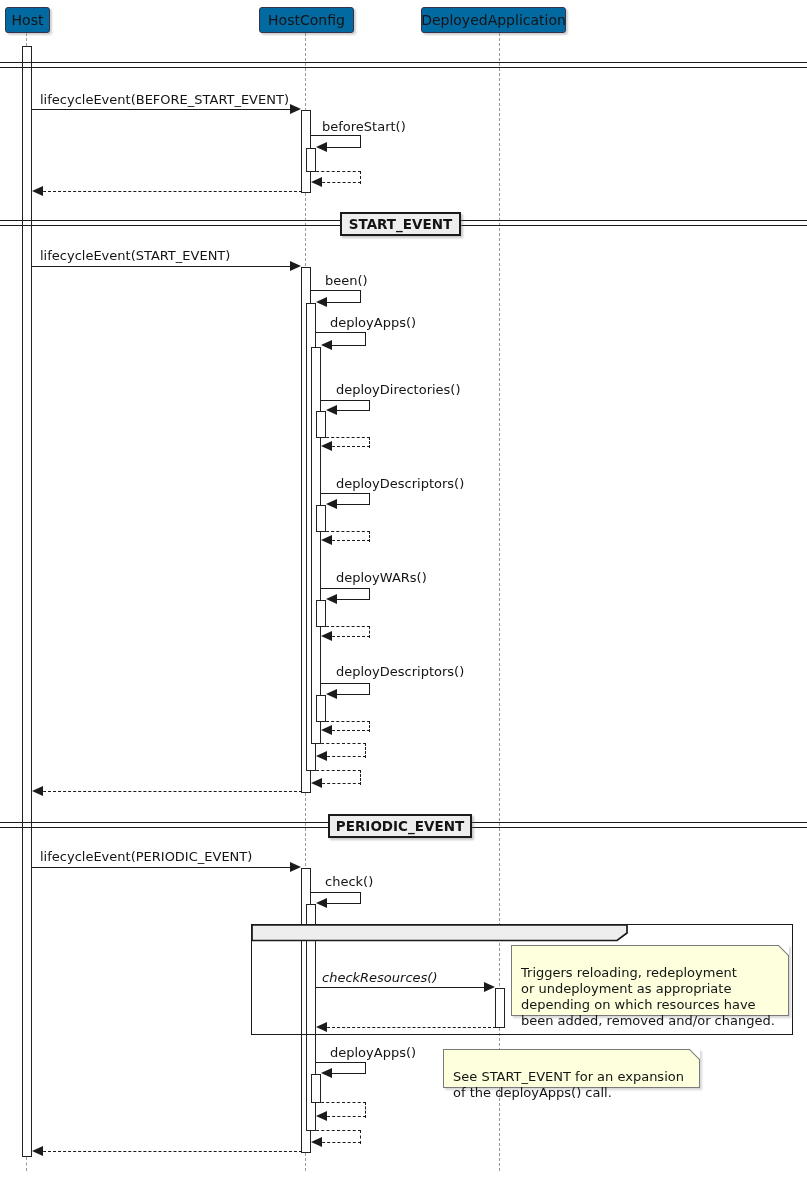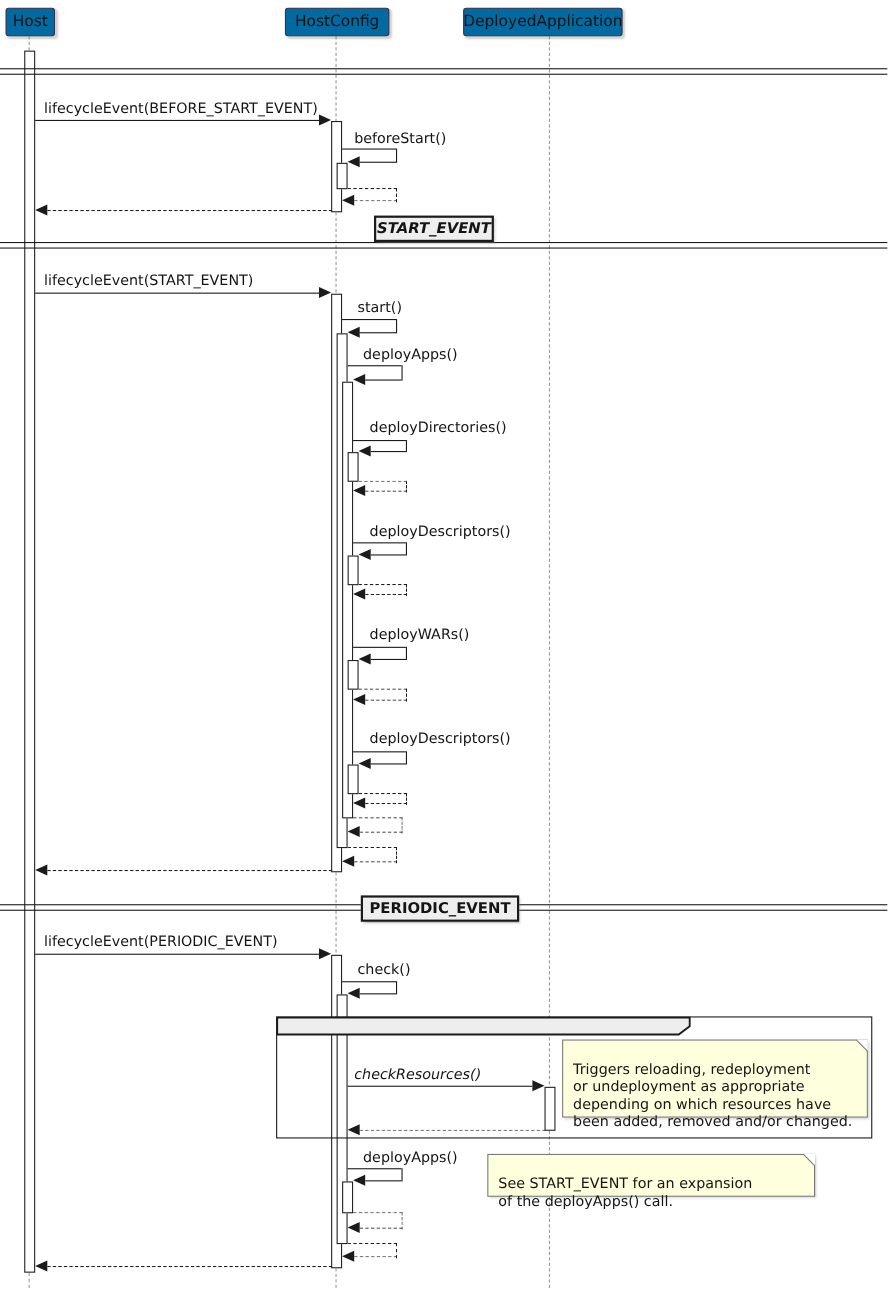--- a/index.html
+++ b/index.html
@@ -95,29 +95,29 @@
 
   <div class="lh dash" style="left:316px;top:171px;width:44px;"></div>
   <div class="lv dash" style="left:360px;top:171px;height:12px;"></div>
   <div class="lh dash" style="left:322px;top:182px;width:38px;"></div>
   <div class="ah-l" style="left:311px;top:177px;"></div>
 
   <div class="lh dash" style="left:43px;top:191px;width:258px;"></div>
   <div class="ah-l" style="left:32px;top:186px;"></div>
 
   <div class="divlines" style="top:220px;"></div>
-  <div class="divbox" style="left:340px;top:196px;width:109px;height:24px;font-style:italic;">
+  <div class="divbox" style="left:340px;top:212px;width:121px;height:24px;">
     <span>START_EVENT</span>
   </div>
 
   <div class="mlabel" style="left:40px;top:248px;">lifecycleEvent(START_EVENT)</div>
   <div class="lh" style="left:32px;top:266px;width:258px;"></div>
   <div class="ah-r" style="left:290px;top:261px;"></div>
 
-  <div class="mlabel" style="left:325px;top:273px;">start()</div>
+  <div class="mlabel" style="left:325px;top:273px;">been()</div>
   <div class="lh" style="left:311px;top:290px;width:49px;"></div>
   <div class="lv" style="left:360px;top:290px;height:13px;"></div>
   <div class="lh" style="left:327px;top:302px;width:33px;"></div>
   <div class="ah-l" style="left:316px;top:297px;"></div>
 
   <div class="mlabel" style="left:330px;top:315px;">deployApps()</div>
   <div class="lh" style="left:316px;top:332px;width:49px;"></div>
   <div class="lv" style="left:365px;top:332px;height:14px;"></div>
   <div class="lh" style="left:332px;top:345px;width:33px;"></div>
   <div class="ah-l" style="left:321px;top:340px;"></div>
@@ -210,21 +210,21 @@
     <div class="fold-a"></div>
     <div class="fold-b"></div>
   </div>
 
   <div class="mlabel" style="left:330px;top:1045px;">deployApps()</div>
   <div class="lh" style="left:316px;top:1062px;width:49px;"></div>
   <div class="lv" style="left:365px;top:1062px;height:12px;"></div>
   <div class="lh" style="left:332px;top:1073px;width:33px;"></div>
   <div class="ah-l" style="left:321px;top:1068px;"></div>
 
-  <div class="note" style="left:443px;top:1049px;width:298px;height:39px;">
+  <div class="note" style="left:443px;top:1049px;width:257px;height:39px;">
     <span>See START_EVENT for an expansion
 of the deployApps() call.</span>
     <div class="fold-a"></div>
     <div class="fold-b"></div>
   </div>
 
   <div class="lh dash" style="left:321px;top:1102px;width:44px;"></div>
   <div class="lv dash" style="left:365px;top:1102px;height:15px;"></div>
   <div class="lh dash" style="left:327px;top:1116px;width:38px;"></div>
   <div class="ah-l" style="left:316px;top:1111px;"></div>

